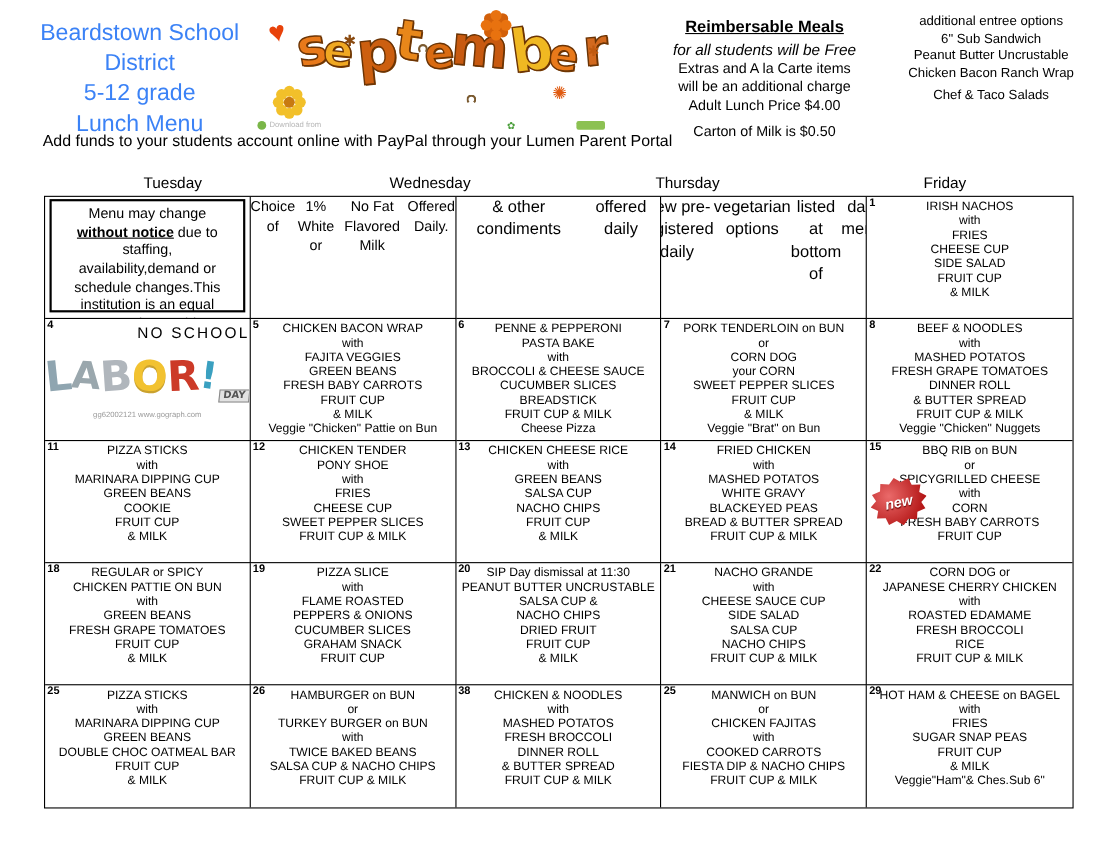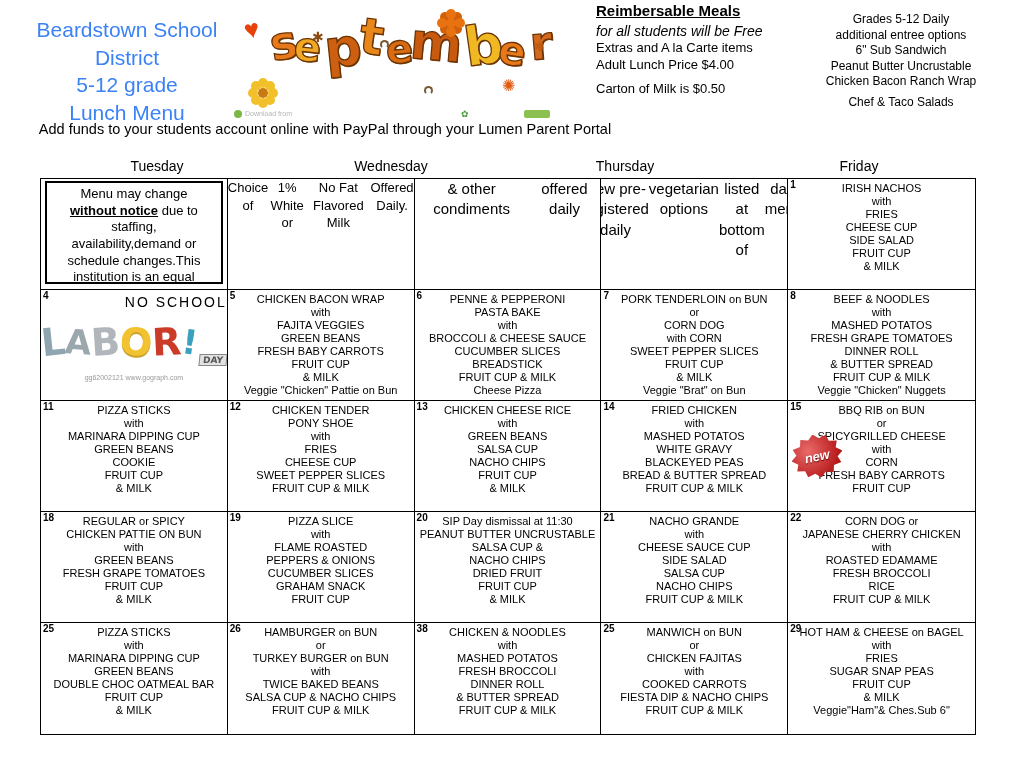--- a/index.html
+++ b/index.html
@@ -50,21 +50,21 @@
   .wm-strip { position:absolute; left:0; bottom:0; width:100%; height:13px;
     display:flex; align-items:center; font-size:7px; color:#b5b5b5; }
   .wm-logo { width:8px; height:8px; border-radius:50%; background:#7ab648; margin:0 3px 0 6px; }
   .wm-sprig { position:absolute; left:64%; top:2px; color:#4a9e3a; font-size:9px; }
   .wm-badge { position:absolute; right:42px; top:3px; width:26px; height:8px;
     background:#8cc152; border-radius:2px; }
   
   .paypal-note { position:absolute; left:36px; top:121px; width:578px;
     text-align:center; font-size:14.5px; }
   
-  .reimb { position:absolute; left:596px; top:2px; width:198px; }
+  .reimb { position:absolute; left:596px; top:16px; width:198px; text-align:center; }
   .reimb-title { font-size:15px; font-weight:bold; text-decoration:underline; margin-bottom:3px; }
   .reimb-line0 { font-size:14px; line-height:1.3;font-style:italic; }
   .reimb-line { font-size:13px; line-height:1.3; }
   .reimb-milk { font-size:13px; margin-top:7px; }
   
   .daily-opts { position:absolute; left:792px; top:12px; width:218px;
     text-align:center; font-size:12px; line-height:1.3; }
   .daily-opts .opt-last { margin-top:5px; }
   
   .cal-header { position:absolute; left:40px; top:158px; width:936px; height:20px; display:flex; }
@@ -151,26 +151,26 @@
       <span class="wm-badge"></span>
     </div>
   </div>
 
   <div class="paypal-note">Add funds to your students account online with PayPal through your Lumen Parent Portal</div>
 
   <div class="reimb">
     <div class="reimb-title">Reimbersable Meals</div>
     <div class="reimb-line0">for all students will be Free</div>
     <div class="reimb-line">Extras and A la Carte items</div>
+    <div class="reimb-line">will be an additional charge</div>
     <div class="reimb-line">Adult Lunch Price $4.00</div>
     <div class="reimb-milk">Carton of Milk is $0.50</div>
   </div>
 
   <div class="daily-opts">
-    <div>Grades 5-12 Daily</div>
     <div>additional entree options</div>
     <div>6" Sub Sandwich</div>
     <div>Peanut Butter Uncrustable</div>
     <div>Chicken Bacon Ranch Wrap</div>
     <div class="opt-last">Chef &amp; Taco Salads</div>
   </div>
 
   <div class="cal-header">
     <span>Tuesday</span>
     <span>Wednesday</span>
@@ -255,21 +255,21 @@
           <div>FRUIT CUP &amp; MILK</div>
           <div>Cheese Pizza</div>
         </div>
       </div>
       <div class="cell row1 col3 t-menu">
         <span class="date-num">7</span>
         <div class="menu-lines">
           <div>PORK TENDERLOIN on BUN</div>
           <div>or</div>
           <div>CORN DOG</div>
-          <div>with CORN</div>
+          <div>your CORN</div>
           <div>SWEET PEPPER SLICES</div>
           <div>FRUIT CUP</div>
           <div>&amp; MILK</div>
           <div>Veggie "Brat" on Bun</div>
         </div>
       </div>
       <div class="cell row1 col4 t-menu">
         <span class="date-num">8</span>
         <div class="menu-lines">
           <div>BEEF &amp; NOODLES</div>

